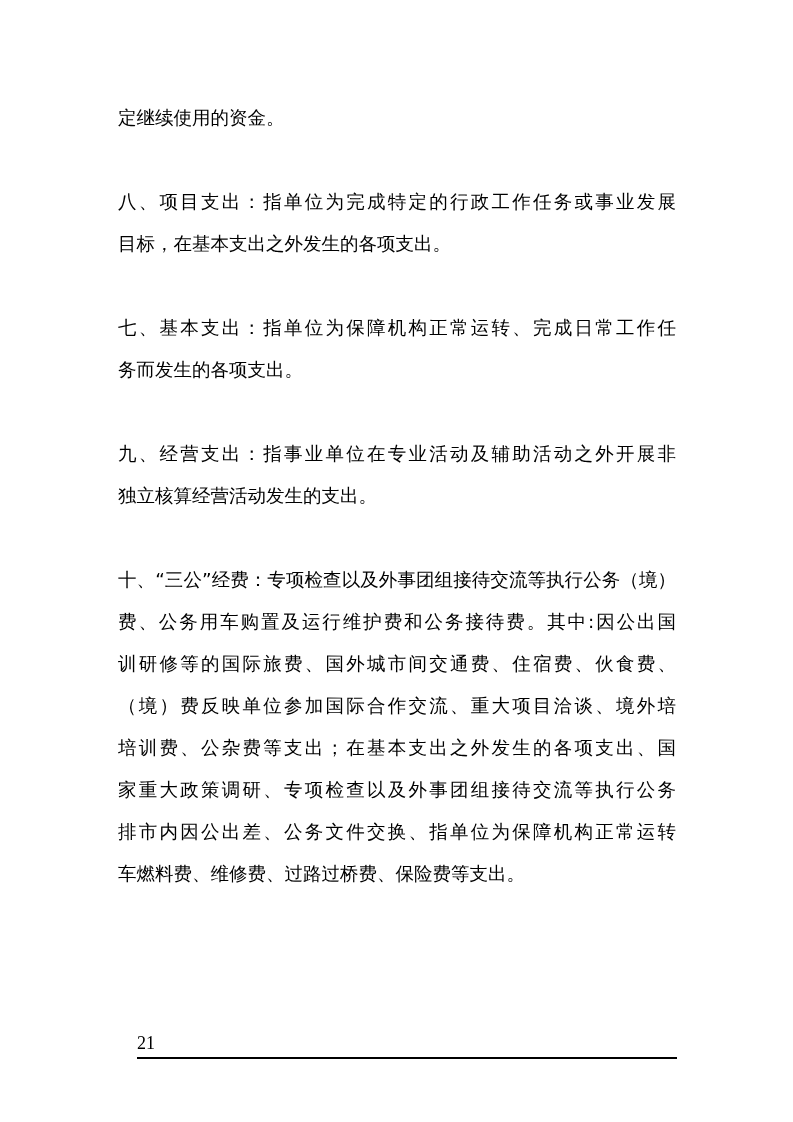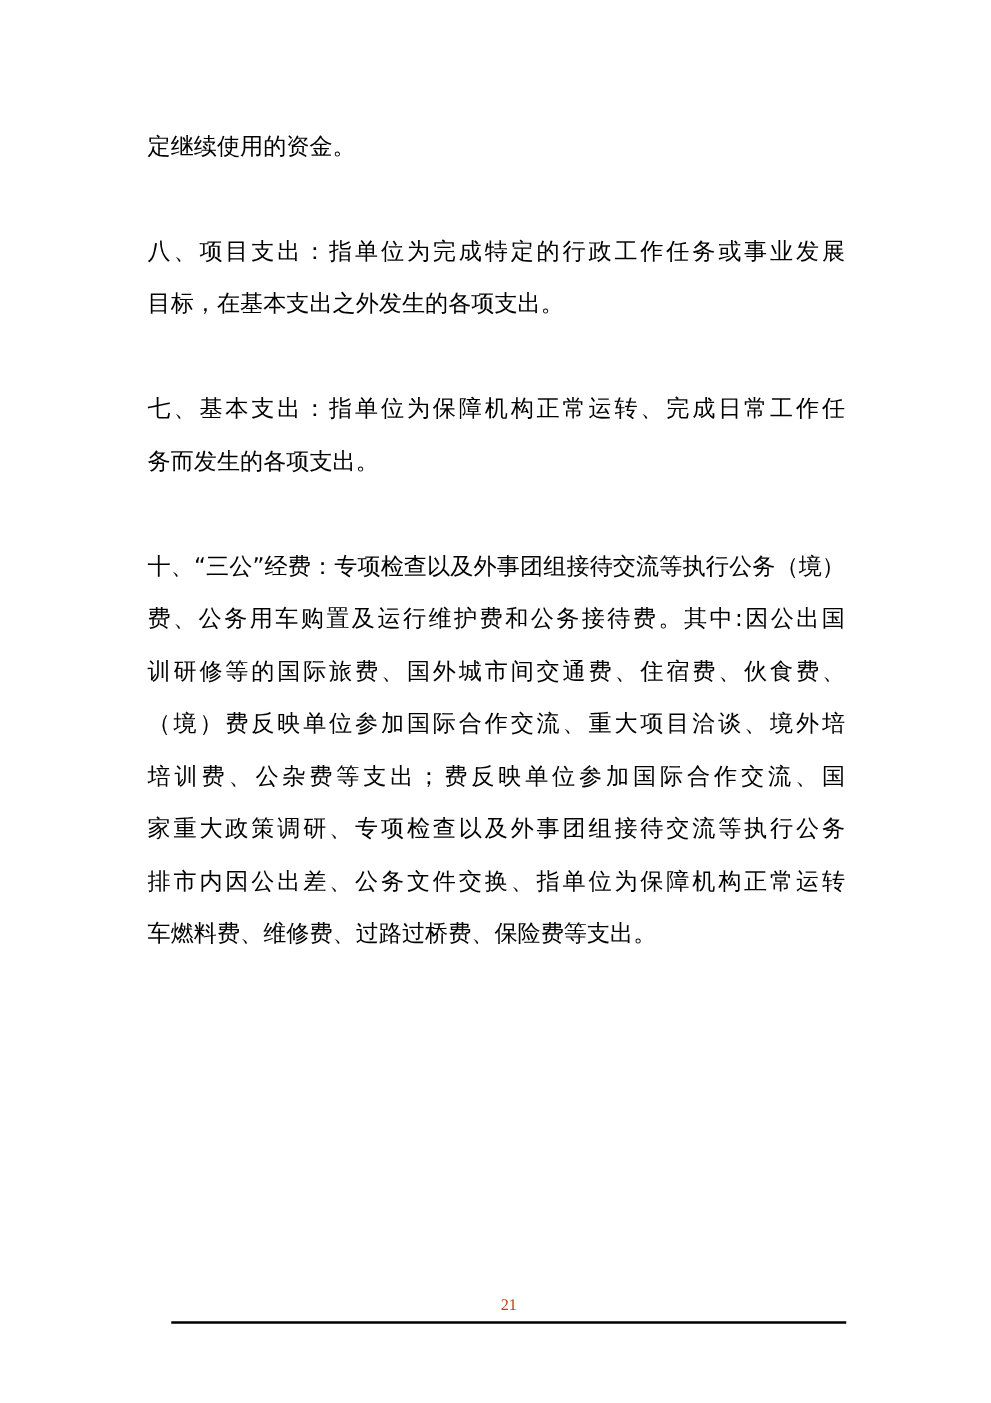--- a/index.html
+++ b/index.html
@@ -38,25 +38,24 @@
   .line.fill {
     text-align: justify;
     text-align-last: justify;
     text-justify: inter-character;
   }
   .page-number {
     position: absolute;
     left: 137px;
     top: 1035px;
     width: 540px;
-    text-align: center;
     font-family: "Liberation Serif", "DejaVu Serif", serif;
-    font-size: 13px;
+    font-size: 18px;
     line-height: 17px;
-    color: #c2410c;
+    color: #000000;
   }
   .footer-rule {
     position: absolute;
     left: 137px;
     top: 1057px;
     width: 540px;
     height: 0;
     border-top: 2px solid #000000;
   }
 </style>
@@ -70,25 +69,29 @@
       </p>
       <p>
         <span class="line fill">八、项目支出：指单位为完成特定的行政工作任务或事业发展</span>
         <span class="line">目标，在基本支出之外发生的各项支出。</span>
       </p>
       <p>
         <span class="line fill">七、基本支出：指单位为保障机构正常运转、完成日常工作任</span>
         <span class="line">务而发生的各项支出。</span>
       </p>
       <p>
+        <span class="line fill">九、经营支出：指事业单位在专业活动及辅助活动之外开展非</span>
+        <span class="line">独立核算经营活动发生的支出。</span>
+      </p>
+      <p>
         <span class="line fill">十、“三公”经费：专项检查以及外事团组接待交流等执行公务（境）</span>
         <span class="line fill">费、公务用车购置及运行维护费和公务接待费。其中:因公出国</span>
         <span class="line fill">训研修等的国际旅费、国外城市间交通费、住宿费、伙食费、</span>
         <span class="line fill">（境）费反映单位参加国际合作交流、重大项目洽谈、境外培</span>
-        <span class="line fill">培训费、公杂费等支出；费反映单位参加国际合作交流、国</span>
+        <span class="line fill">培训费、公杂费等支出；在基本支出之外发生的各项支出、国</span>
         <span class="line fill">家重大政策调研、专项检查以及外事团组接待交流等执行公务</span>
         <span class="line fill">排市内因公出差、公务文件交换、指单位为保障机构正常运转</span>
         <span class="line">车燃料费、维修费、过路过桥费、保险费等支出。</span>
       </p>
     </main>
   <div class="page-number">21</div>
   <div class="footer-rule"></div>
 </div>
 
 </body></html>

